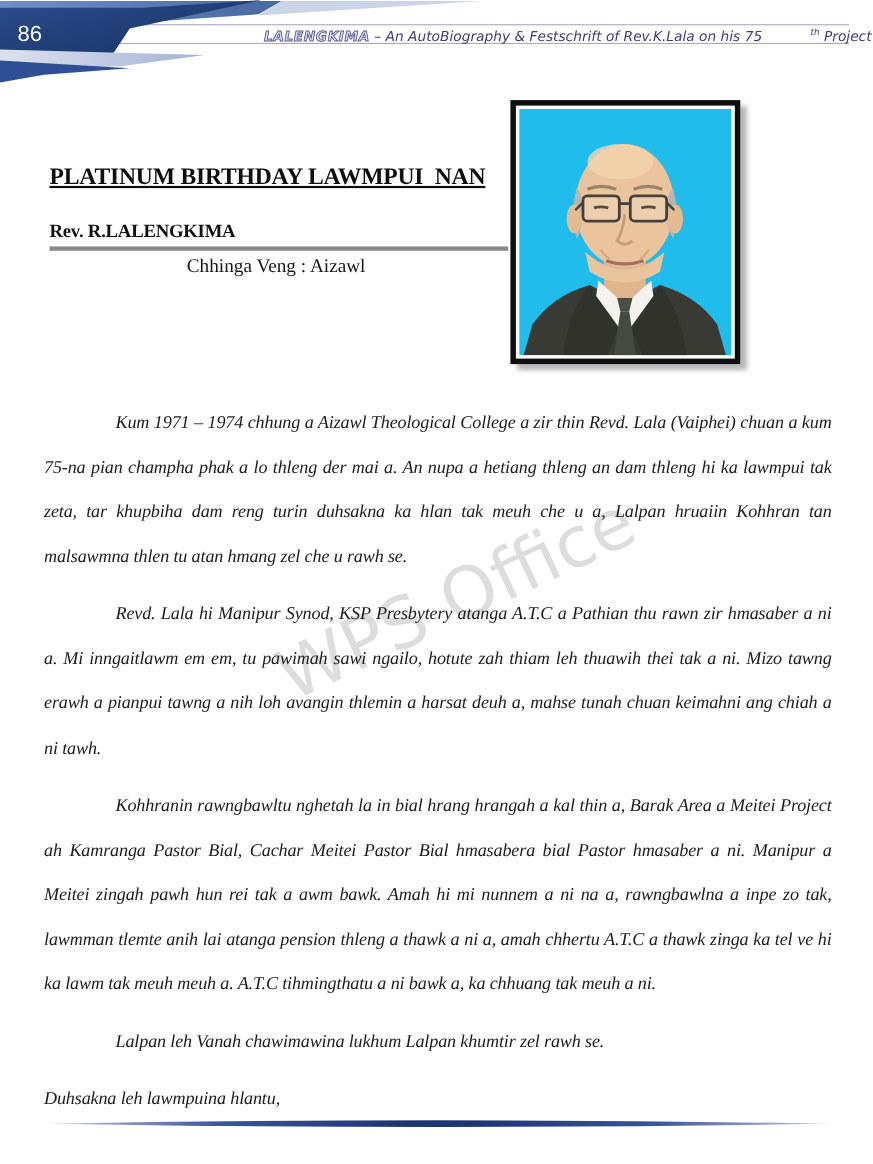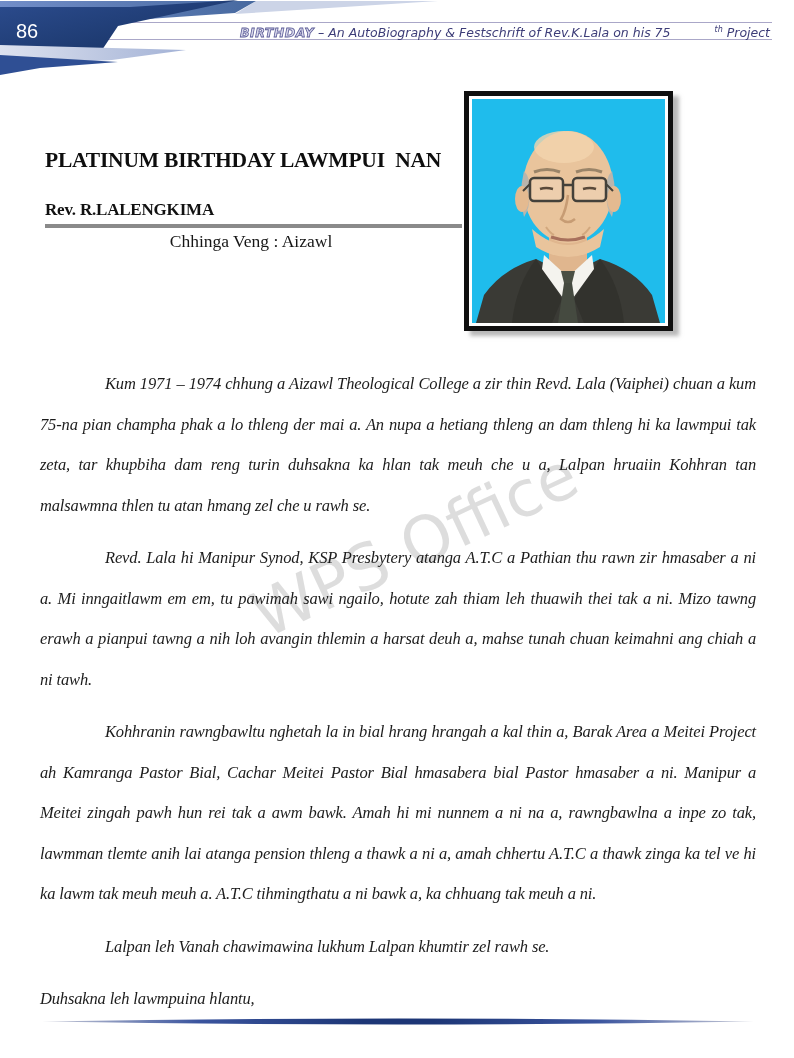--- a/index.html
+++ b/index.html
@@ -33,20 +33,21 @@
   .running-title .journal{
     font-weight:bold;letter-spacing:.5px;
     color:#d9d9ec;
     -webkit-text-stroke:0.8px #5a5a96;
   }
   .running-title sup{font-size:8px;padding-left:44px;}
   
   .article-title{
     position:absolute;left:45px;top:148px;margin:0;z-index:2;
     font-size:21.5px;font-weight:bold;color:#0e0e0e;
+    text-decoration:underline;
     letter-spacing:-0.2px;
     white-space:pre;
   }
   .author{
     position:absolute;left:45px;top:200px;width:412px;z-index:2;
     text-align:left;font-size:17px;font-weight:bold;color:#111;
     letter-spacing:-0.2px;
   }
   .author-rule{
     position:absolute;left:45px;top:224px;width:417px;height:3.5px;z-index:1;
@@ -110,21 +111,21 @@
     </defs>
     <polygon points="235,14 438,1 256,1" fill="#ccd4e7"></polygon>
     <polygon points="0,1 256,1 235,13 104,22 0,25" fill="url(#gTop)"></polygon>
     <polygon points="0,7 130,7 238,0 118,26 102,50 0,54" fill="url(#gNavy)"></polygon>
     <polygon points="0,45 186,50 112,60 0,66" fill="url(#gLight)"></polygon>
     <polygon points="0,55 118,62 40,68 0,75" fill="#2f4f94"></polygon>
   </svg>
   <span class="page-num">86</span>
 
   <div class="running-title">
-    <span class="journal">BIRTHDAY</span><span> – </span><span>An AutoBiography &amp; Festschrift of Rev.K.Lala on his 75</span><sup>th</sup><span> Project</span>
+    <span class="journal">LALENGKIMA</span><span> – </span><span>An AutoBiography &amp; Festschrift of Rev.K.Lala on his 75</span><sup>th</sup><span> Project</span>
   </div>
 
   <h1 class="article-title">PLATINUM BIRTHDAY LAWMPUI  NAN</h1>
   <div class="author">Rev. R.LALENGKIMA</div>
   <div class="author-rule"></div>
   <div class="location">Chhinga Veng : Aizawl</div>
 
   <div class="photo-frame">
     <svg width="193" height="224" viewBox="0 0 193 224">
       <rect x="0" y="0" width="193" height="224" fill="#1fbcec"></rect>

